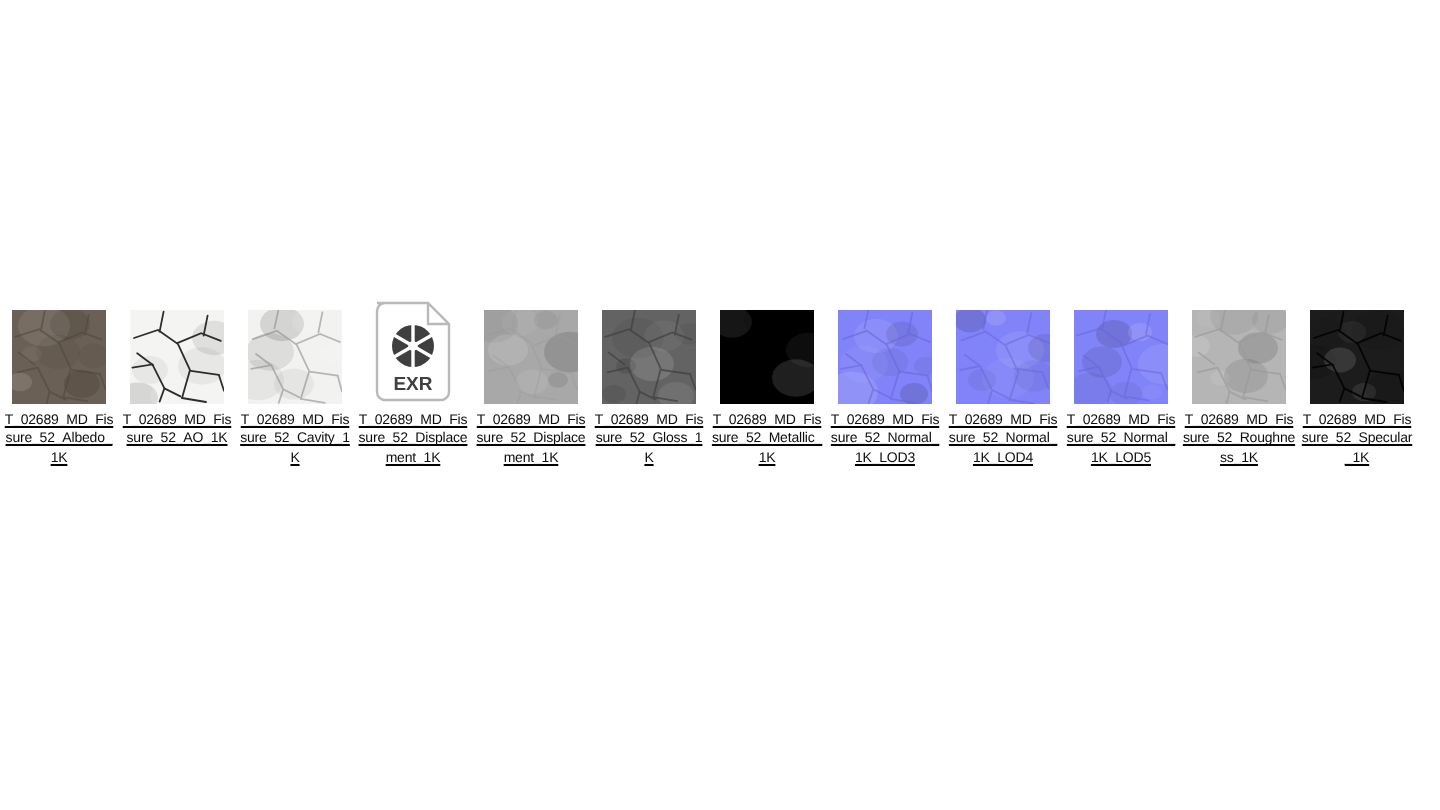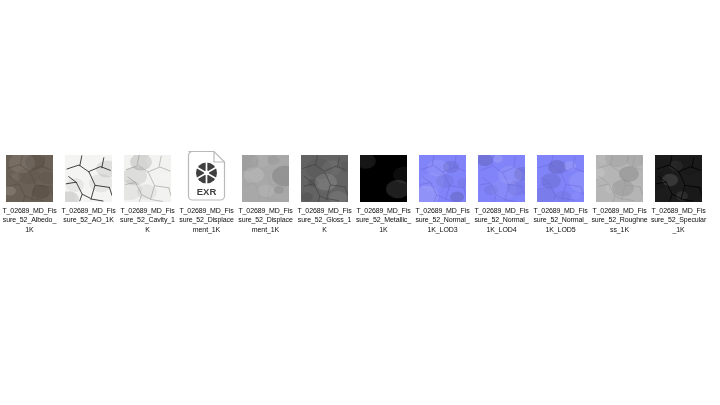--- a/index.html
+++ b/index.html
@@ -15,20 +15,21 @@
     -webkit-font-smoothing: antialiased;
   }
   #file-grid {
     position: absolute;
     left: 0;
     top: 140px;
     width: 720px;
     display: flex;
     flex-direction: row;
     align-items: flex-start;
+    text-decoration: underline;
   }
   .file-item {
     width: 59px;
     display: flex;
     flex-direction: column;
     align-items: center;
     cursor: default;
   }
   .thumb-box {
     width: 59px;

